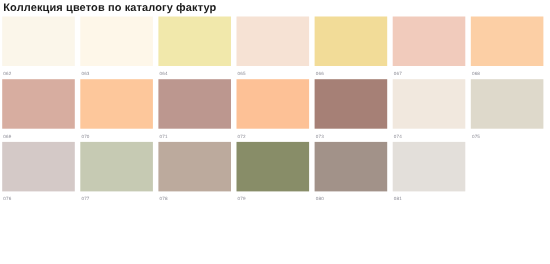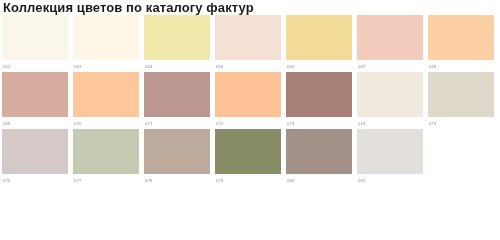--- a/index.html
+++ b/index.html
@@ -14,21 +14,21 @@
     overflow: hidden;
   }
   .page {
     position: relative;
     width: 500px;
     height: 210px;
     box-sizing: border-box;
     padding: 3px 0 0 2px;
   }
   .title {
-    font-size: 13px;
+    font-size: 10px;
     font-weight: bold;
     color: #1b1b1b;
     letter-spacing: 0.1px;
     line-height: 9px;
     margin: 0 0 3px 1px;
     white-space: nowrap;
   }
   .grid {
     display: flex;
     flex-direction: column;

